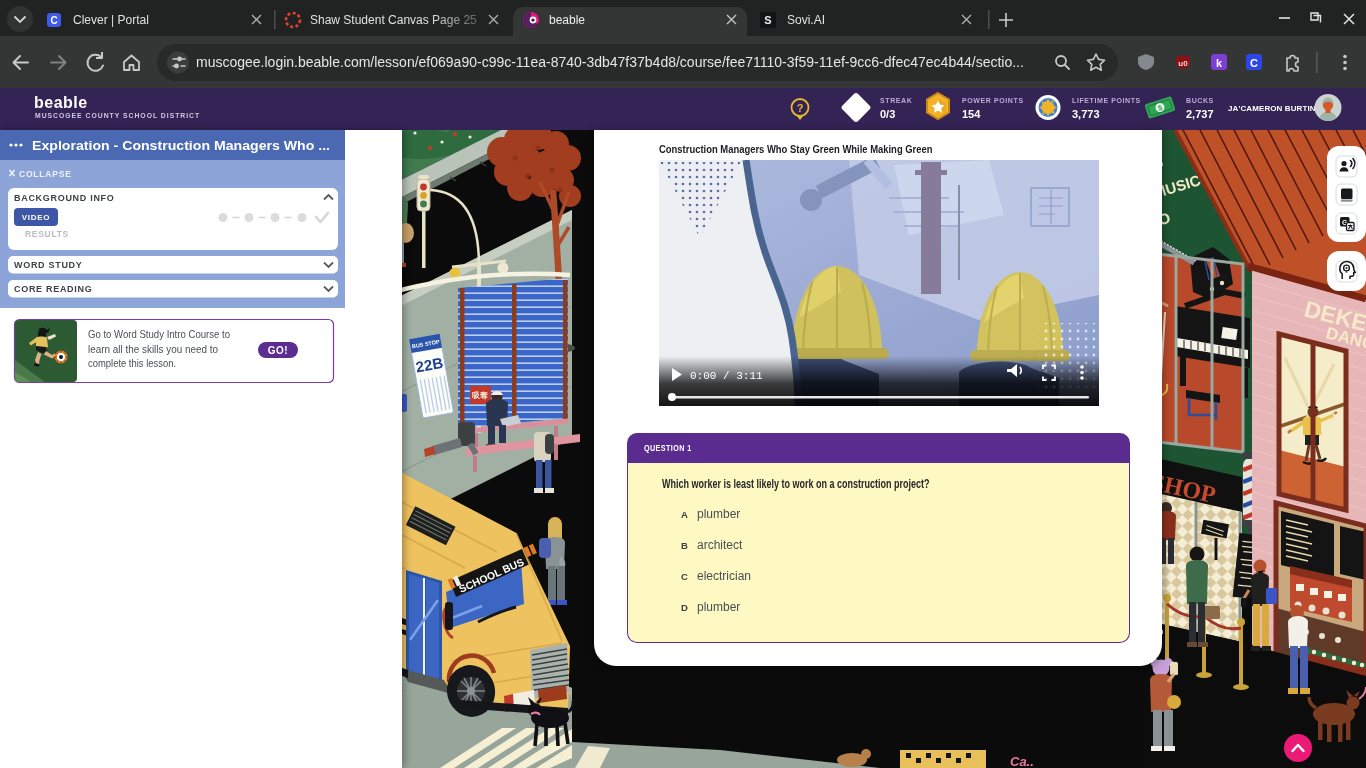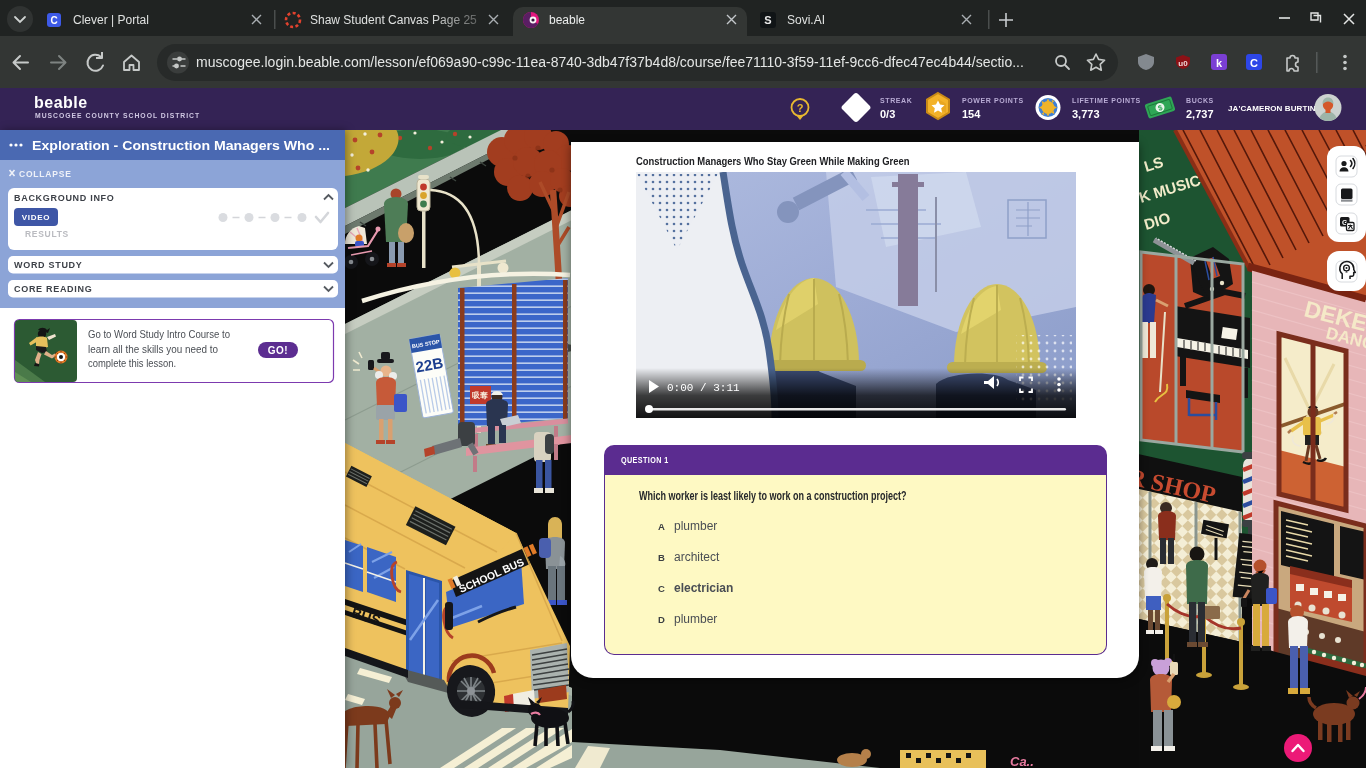--- a/index.html
+++ b/index.html
@@ -6,25 +6,25 @@
   html,body { width:1366px; height:768px; overflow:hidden; font-family:"Liberation Sans",sans-serif; background:#0b0b0b; }
   .abs { position:absolute; }
   
   #tabstrip { position:absolute; left:0; top:0; width:1366px; height:36px; background:#202322; }
   #toolbar { position:absolute; left:0; top:36px; width:1366px; height:52px; background:#33363:; background:#333634; }
   #activetab { position:absolute; left:513px; top:7px; width:234px; height:29px; background:#333634; border-radius:10px 10px 0 0; }
   #urlpill { position:absolute; left:157px; top:44px; width:961px; height:37px; border-radius:19px; background:#272a29; }
   
   #bheader { position:absolute; left:0; top:88px; width:1366px; height:42px; background:#342355; }
   
-  #sidebar { position:absolute; left:0; top:130px; width:345px; height:638px; background:#fff; z-index:5; box-shadow:2px 0 8px rgba(0,0,0,.35); }
+  #sidebar { position:absolute; left:0; top:130px; width:402px; height:638px; background:#fff; z-index:5; box-shadow:2px 0 8px rgba(0,0,0,.35); }
   #sbhead { position:absolute; left:0; top:0; width:345px; height:30px; background:#4a69b2; color:#fff; }
   #sbblue { position:absolute; left:0; top:30px; width:345px; height:148px; background:#8ca4d7; }
   
-  #mainp { position:absolute; left:571px; top:130px; width:568px; height:536px; background:#fff; border-radius:0 0 22px 22px; z-index:4; box-shadow:0 2px 10px rgba(0,0,0,.45);margin-top:12px; }
+  #mainp { position:absolute; left:594px; top:130px; width:568px; height:536px; background:#fff; border-radius:0 0 22px 22px; z-index:4; box-shadow:0 2px 10px rgba(0,0,0,.45); }
   #qcard { position:absolute; left:33px; top:303px; width:503px; }
   #qhead { height:30px; background:#5b2c90; border-radius:10px 10px 0 0; color:#fff; font-size:9px; font-weight:bold; letter-spacing:.5px; line-height:30px; padding-left:17px; }
   #qbody { height:180px; background:#fef9c3; border:1px solid #5b2c90; border-top:none; border-radius:0 0 10px 10px; position:relative; }
   .optL { position:absolute; left:53px; font-size:9.5px; font-weight:bold; color:#3c4043; }
   .optT { position:absolute; left:69px; font-size:12px; color:#4a4e54; }
   
   .rpanel { position:absolute; left:1327px; width:39px; background:#fff; border-radius:12px; z-index:6; }
   #scrollbtn { position:absolute; left:1284px; top:734px; width:28px; height:28px; border-radius:50%; background:#ec1a77; z-index:7; }
 </style>
 </head>
@@ -878,21 +878,21 @@
   </div>
   <div id="qcard">
     <div id="qhead"><span style="display:inline-block;transform:scaleX(.8);transform-origin:0 50%;">QUESTION 1</span></div>
     <div id="qbody">
       <div style="position:absolute;left:34px;top:14px;font-size:12px;font-weight:bold;color:#26282b;white-space:nowrap;transform:scaleX(.75);transform-origin:0 50%;">Which worker is least likely to work on a construction project?</div>
       <div class="optL" style="top:46px;">A</div>
         <div class="optT" style="top:44px;">plumber</div>
       <div class="optL" style="top:77px;">B</div>
         <div class="optT" style="top:75px;">architect</div>
       <div class="optL" style="top:108px;">C</div>
-        <div class="optT" style="top:106px;font-weight:bold;">electrician</div>
+        <div class="optT" style="top:106px;">electrician</div>
       <div class="optL" style="top:139px;">D</div>
         <div class="optT" style="top:137px;">plumber</div>
     </div>
   </div>
 </div>
 
 <div class="rpanel" style="top:146px;height:96px;"></div>
 <div class="rpanel" style="top:251px;height:40px;"></div>
 <svg class="abs" style="left:1327px;top:146px;z-index:7" width="39" height="150" viewBox="0 0 39 150">
   <g>

